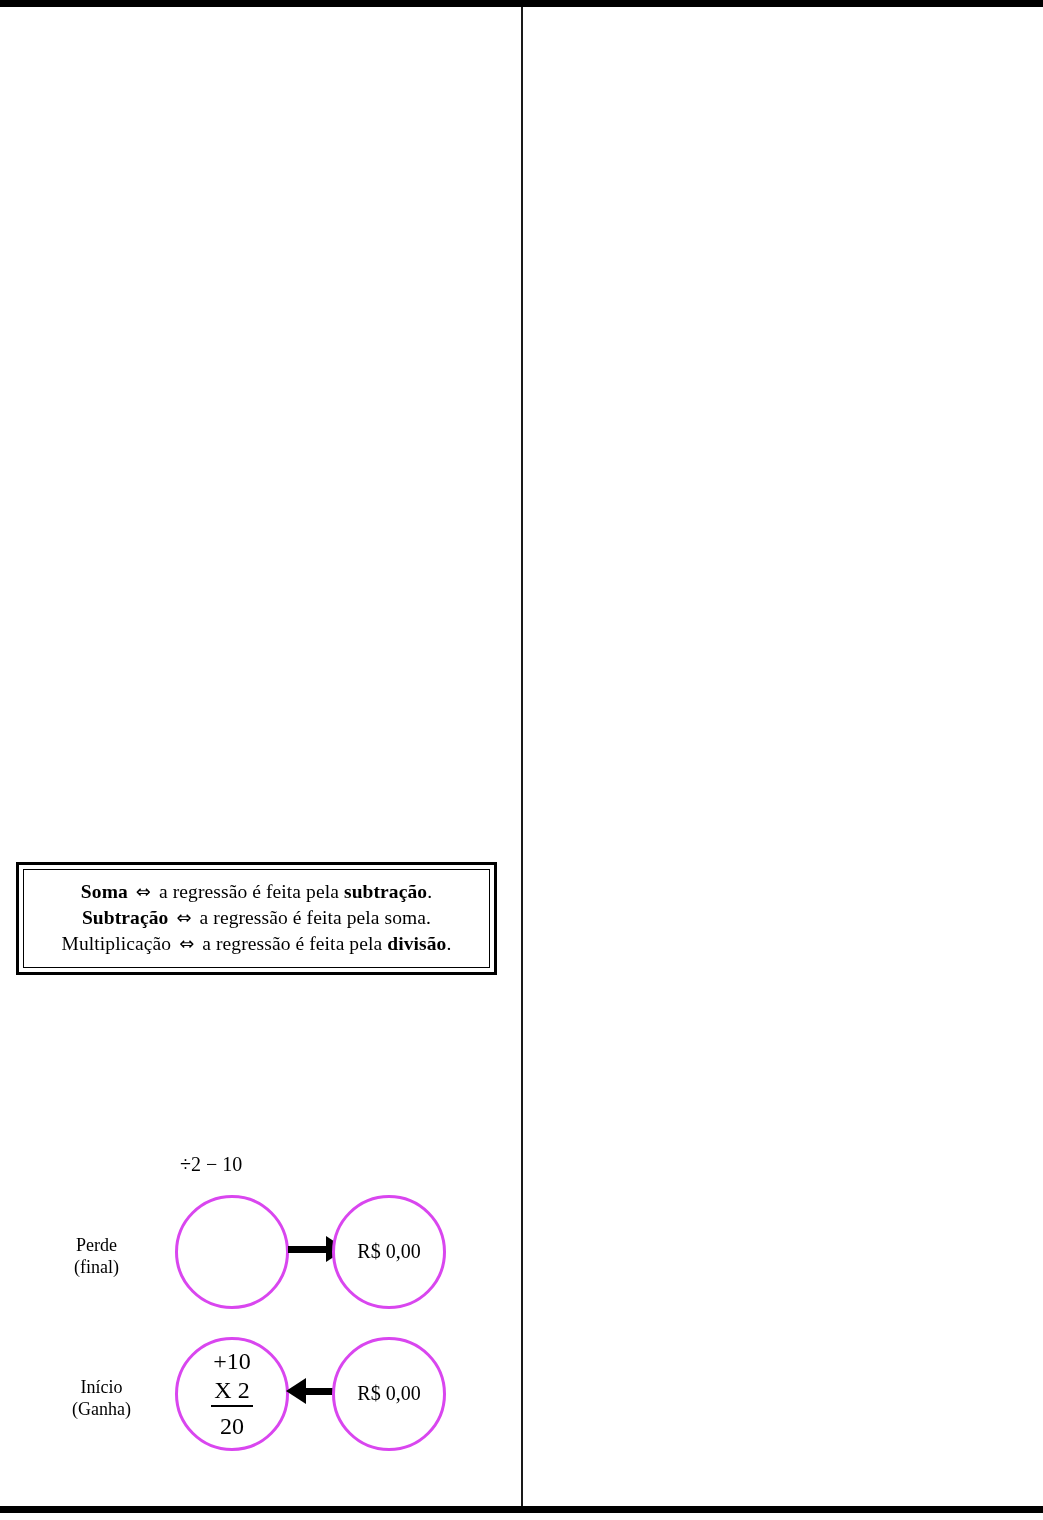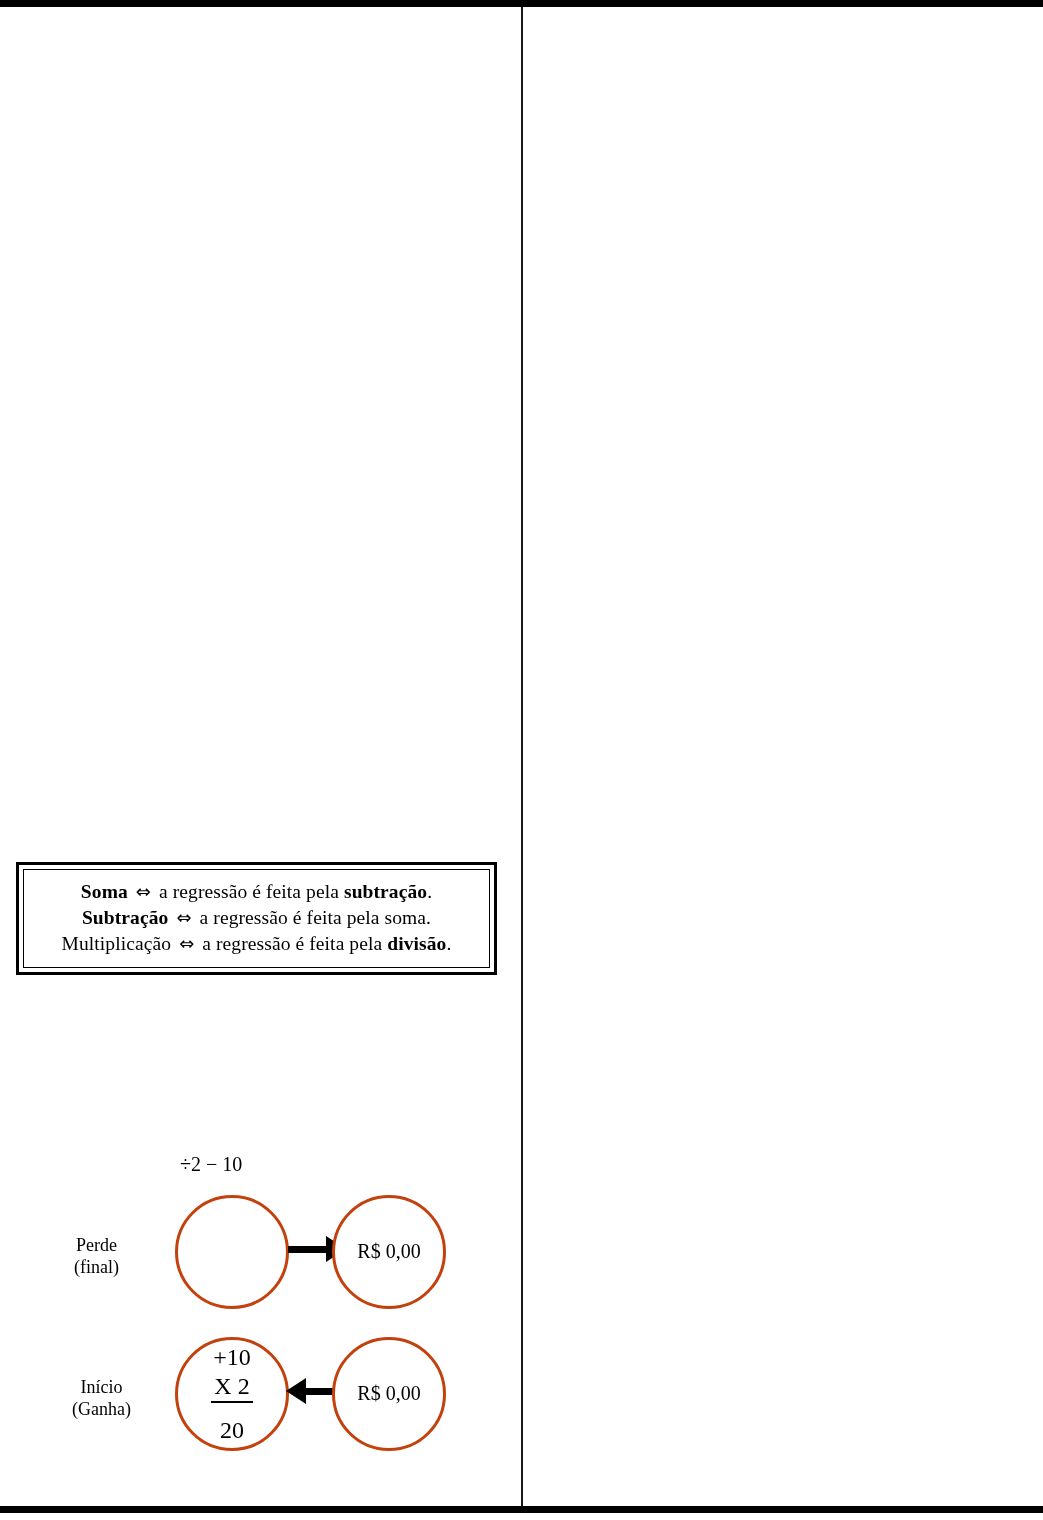--- a/index.html
+++ b/index.html
@@ -93,21 +93,21 @@
   
   .diagram {
     position: absolute;
     left: 20px;
     top: 1140px;
     width: 480px;
     height: 350px;
   }
   .node-circle {
     position: absolute;
-    border: 3px solid #c2410c;
+    border: 3px solid #d946ef;
     border-radius: 50%;
     background: #ffffff;
     display: flex;
     align-items: center;
     justify-content: center;
     flex-direction: column;
     font-size: 20px;
     line-height: 1.18;
     text-align: center;
   }
@@ -153,21 +153,21 @@
     text-align: center;
     font-size: 24px;
     line-height: 1.2;
   }
   .sum-stack .underlined {
     border-bottom: 2px solid #000000;
     padding: 0 2px 1px 2px;
     display: block;
   }
   .sum-stack .addend { display: block; padding: 0 2px; }
-  .sum-stack .total { display: block; padding-top: 13px; }
+  .sum-stack .total { display: block; padding-top: 5px; }
 </style>
 </head>
 <body>
 
 <div class="page-rule-top"></div>
 <div class="page-rule-bottom"></div>
 <div class="column-divider"></div>
 
 <div class="column-left">
 

